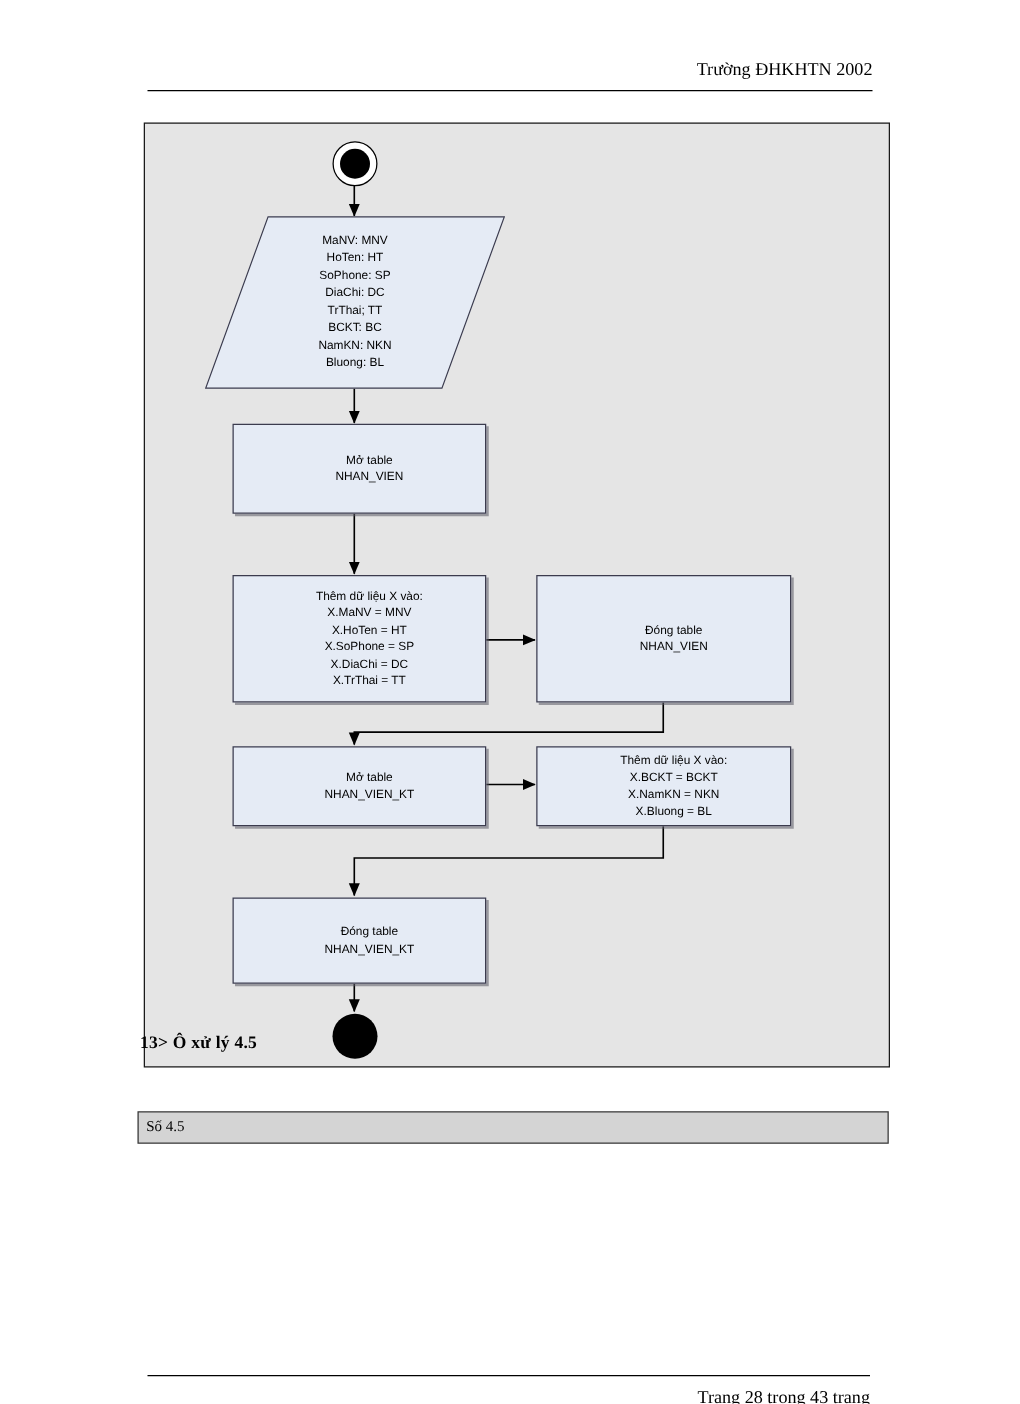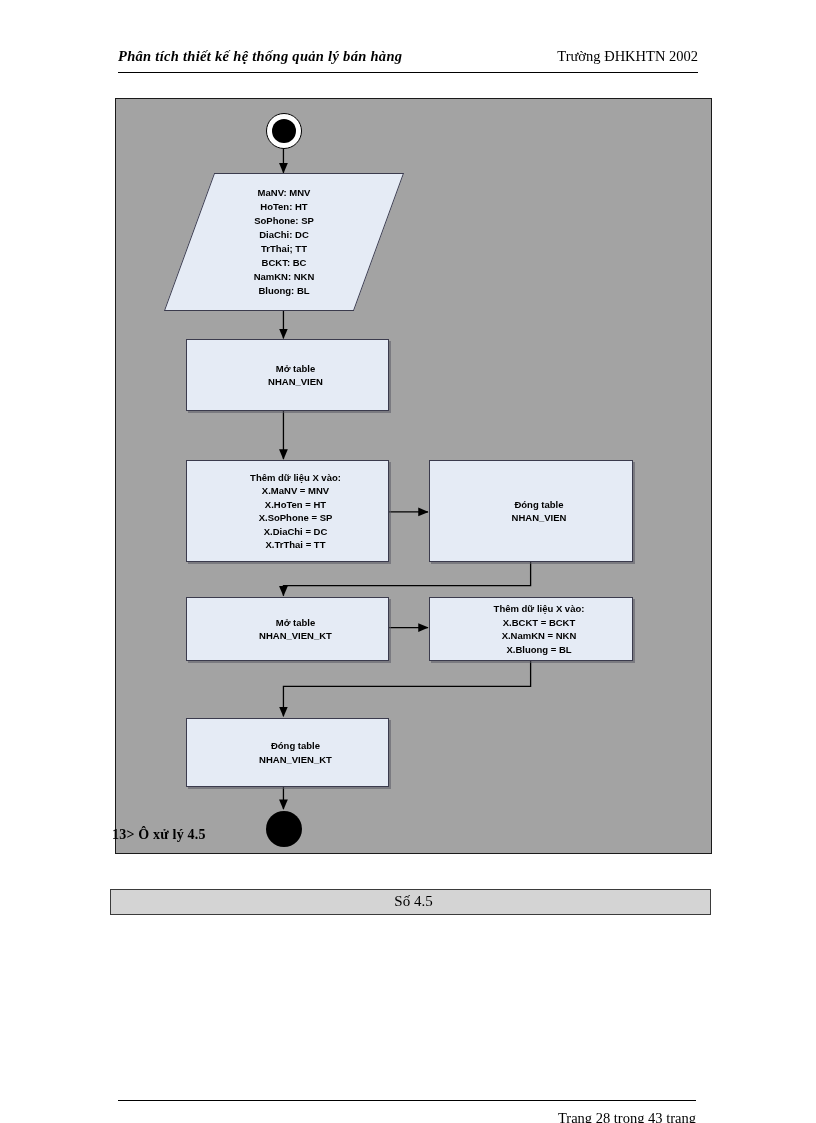--- a/index.html
+++ b/index.html
@@ -50,23 +50,22 @@
   }
 
   
   .diagram-frame {
     position: absolute;
     left: 115px;
     top: 98px;
     width: 597px;
     height: 756px;
     border: 1.4px solid #1a1a1a;
-    background: #a3a3a3;
-    box-sizing: border-box;
-    font-weight: bold;
+    background: #e5e5e5;
+    box-sizing: border-box;
   }
   .diagram-canvas {
     position: absolute;
     left: 0;
     top: 0;
     width: 100%;
     height: 100%;
   }
 
   
@@ -165,25 +164,24 @@
     position: absolute;
     left: 110px;
     top: 889px;
     width: 601px;
     box-sizing: border-box;
     border: 1.2px solid #3b3b3b;
     background: #d4d4d4;
     padding: 2px 0 3px 0;
   }
   .info-row {
-    font-size: 15px;
+    font-size: 12px;
     line-height: 19px;
     padding-left: 6px;
     white-space: nowrap;
-    text-align: center;
   }
 
   
   .page-footer {
     position: absolute;
     left: 118px;
     top: 1100px;
     width: 578px;
     height: 40px;
   }
@@ -199,21 +197,20 @@
     right: 0;
     top: 10px;
     font-size: 14.5px;
     white-space: nowrap;
   }
 </style>
 </head>
 <body>
 
 <div class="page-header">
-  <div class="hdr-left">Phân tích thiết kế hệ thống quản lý bán hàng</div>
   <div class="hdr-right">Trường ĐHKHTN 2002</div>
   <div class="hdr-rule"></div>
 </div>
 
 <div class="diagram-frame">
 
   <svg class="diagram-canvas" viewBox="0 0 597 756" preserveAspectRatio="none">
     <defs>
       <marker id="arrow" markerWidth="9" markerHeight="9" refX="7.5" refY="3.4" orient="auto" markerUnits="strokeWidth">
         <path d="M0,0 L8,3.4 L0,6.8 z" fill="#000"></path>

